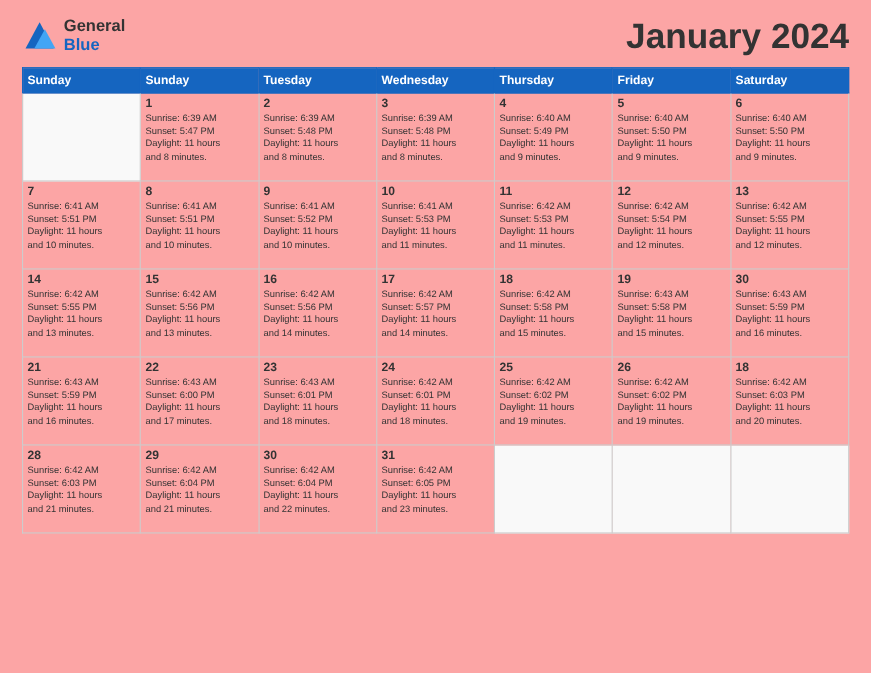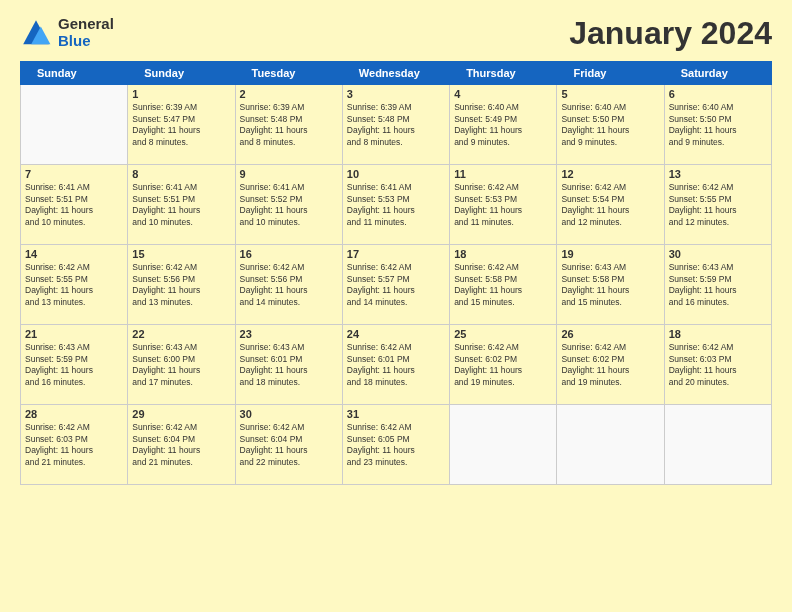--- a/index.html
+++ b/index.html
@@ -7,21 +7,21 @@
       font-family: Arial, sans-serif;
       background: #fff;
       width: 792px;
       height: 612px;
       overflow: hidden;
     }
     .page {
       width: 792px;
       height: 612px;
       padding: 16px 20px 12px 20px;
-      background: #fef9c3;
+      background: #fca5a5;
     }
     .header {
       display: flex;
       align-items: flex-start;
       justify-content: space-between;
       margin-bottom: 10px;
     }
     .logo {
       display: flex;
       align-items: center;
@@ -59,21 +59,21 @@
     .calendar {
       width: 100%;
       border-collapse: collapse;
       table-layout: fixed;
     }
     .calendar thead th {
       background: #1565c0;
       color: #fff;
       font-size: 11px;
       font-weight: bold;
-      padding: 5px 16px;
+      padding: 5px 4px;
       text-align: left;
       border: 1px solid #1565c0;
     }
     .calendar tbody td {
       vertical-align: top;
       border: 1px solid #ccc;
       padding: 3px 4px;
       font-size: 9px;
       color: #333;
       height: 80px;

